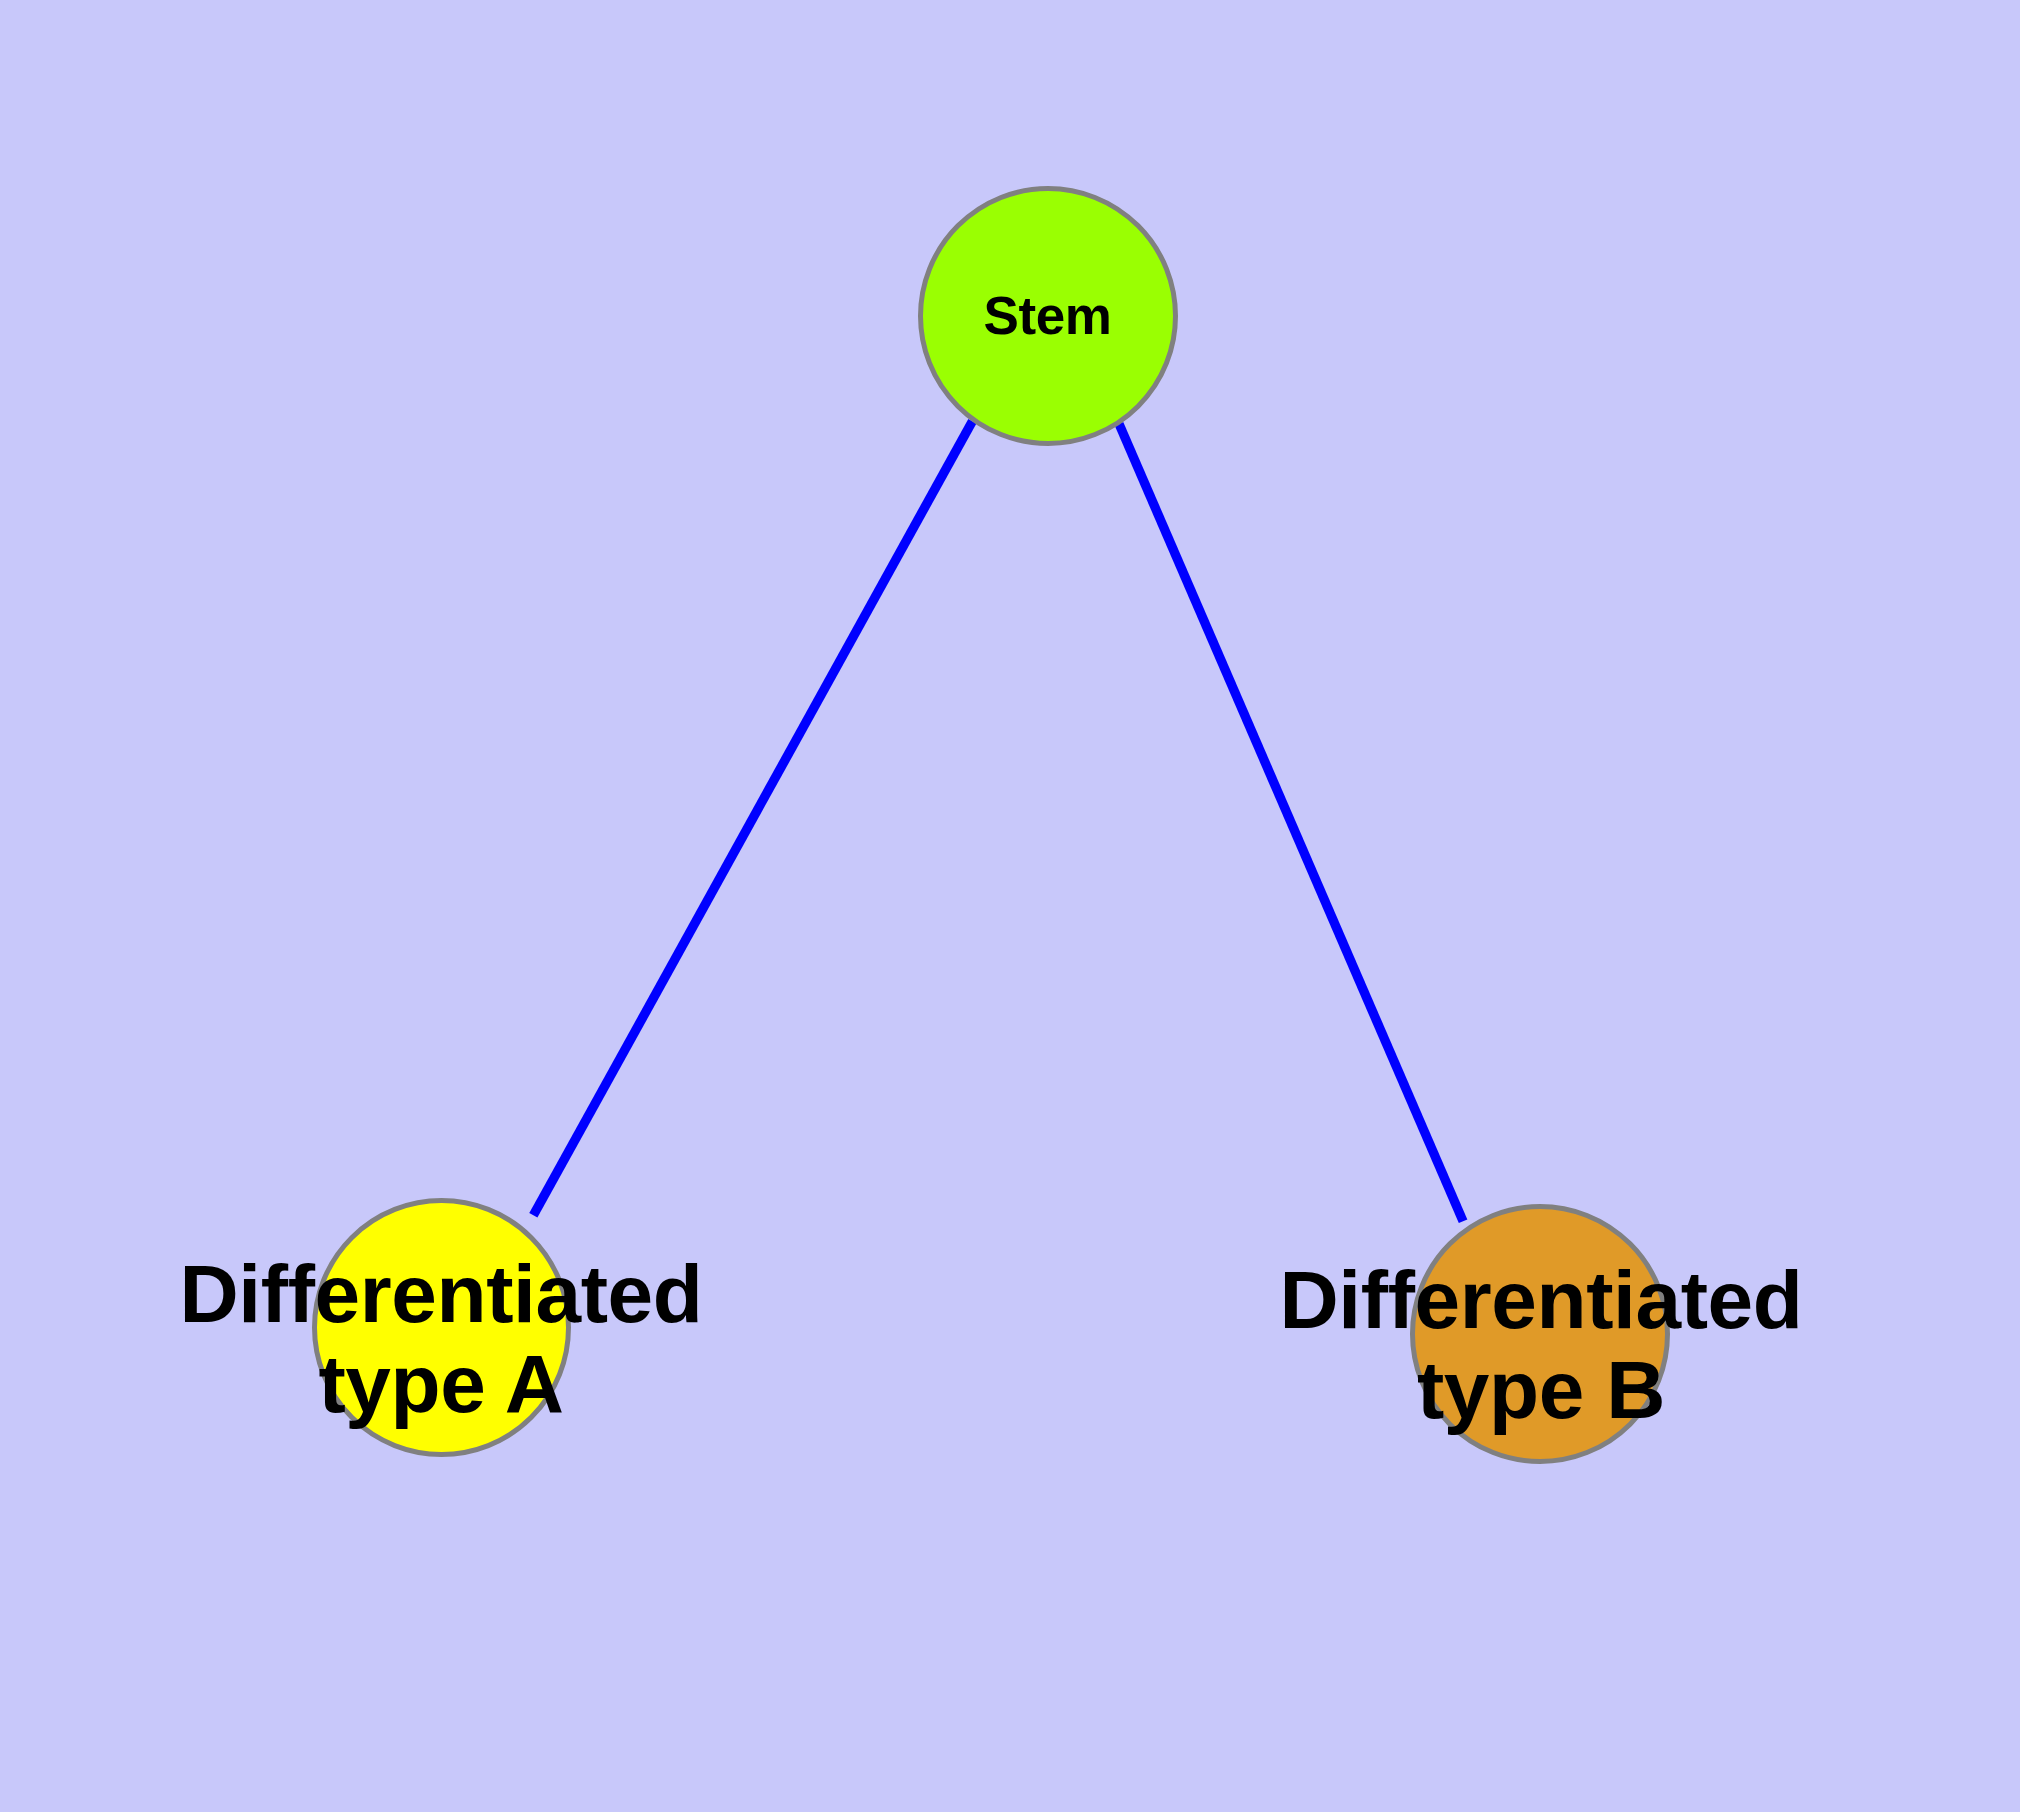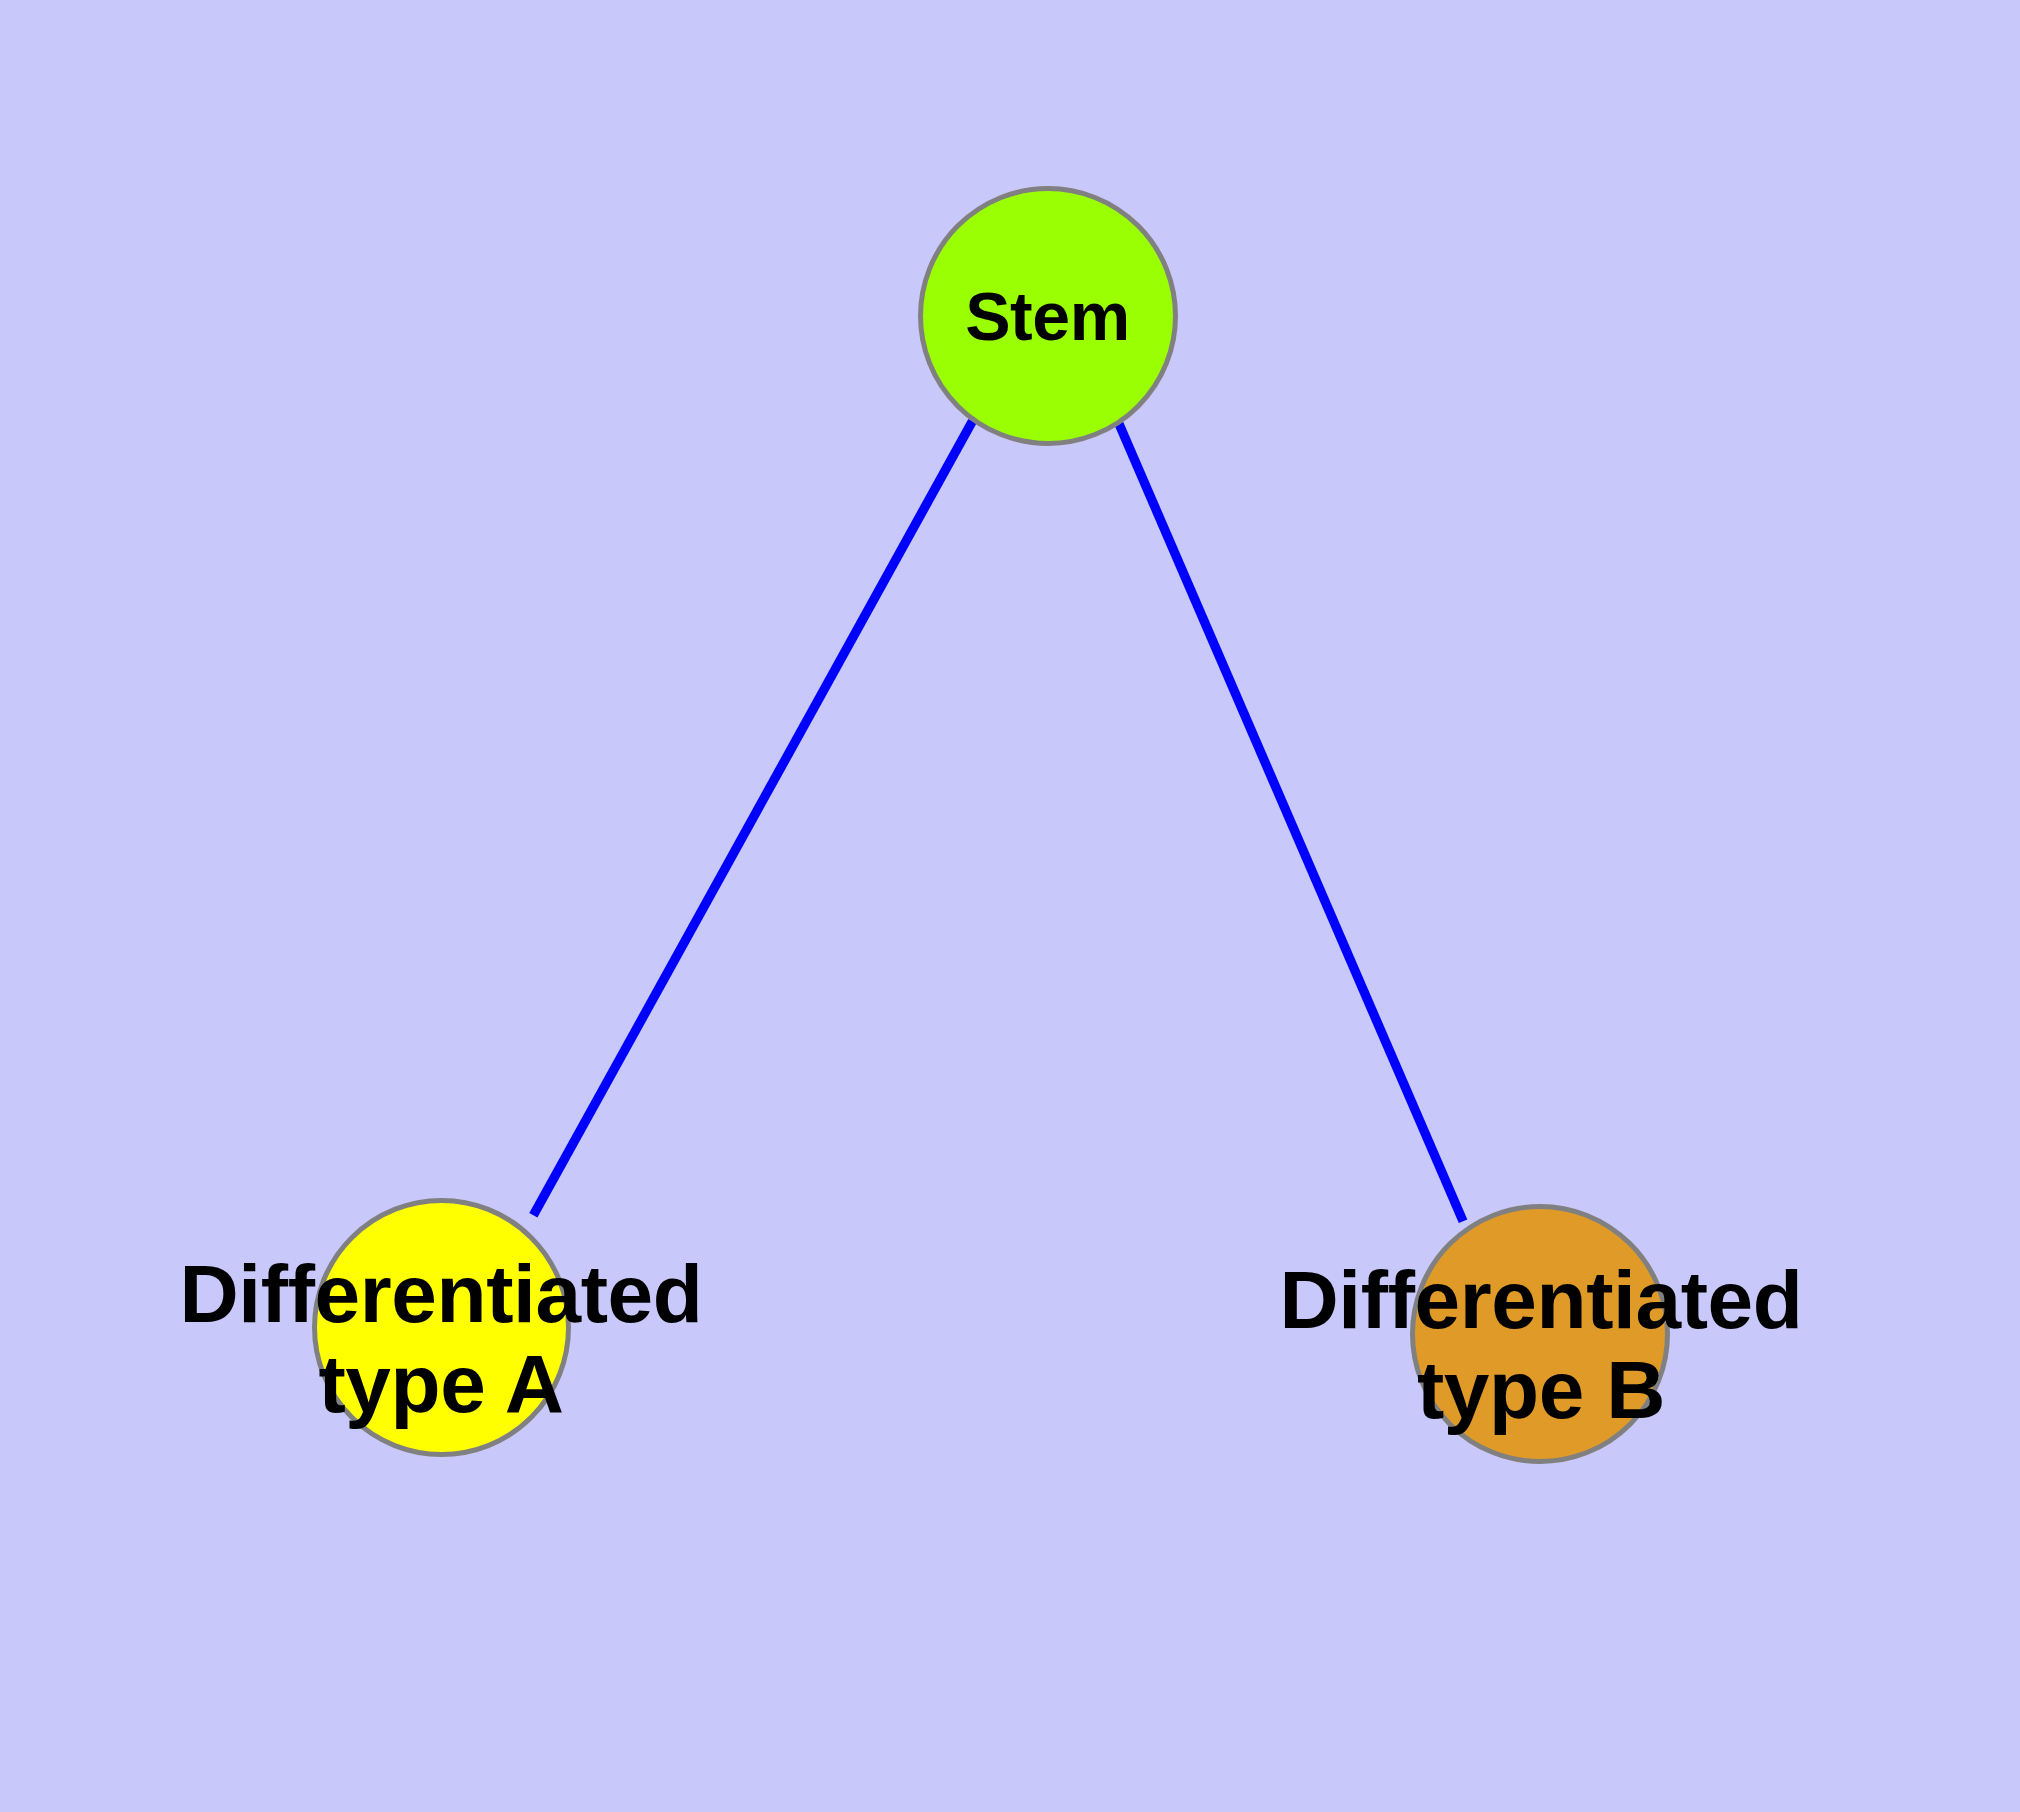--- a/index.html
+++ b/index.html
@@ -43,21 +43,21 @@
     left: 918px;
     top: 186px;
     width: 260px;
     height: 260px;
     background: #9aff02;
   }
   #label-stem {
     left: 793px;
     top: 271px;
     width: 509px;
-    font-size: 68px;
+    font-size: 53px;
   }
   #node-diff-a {
     left: 312px;
     top: 1198px;
     width: 259px;
     height: 259px;
     background: #ffff00;
   }
   #label-diff-a {
     left: 102px;

